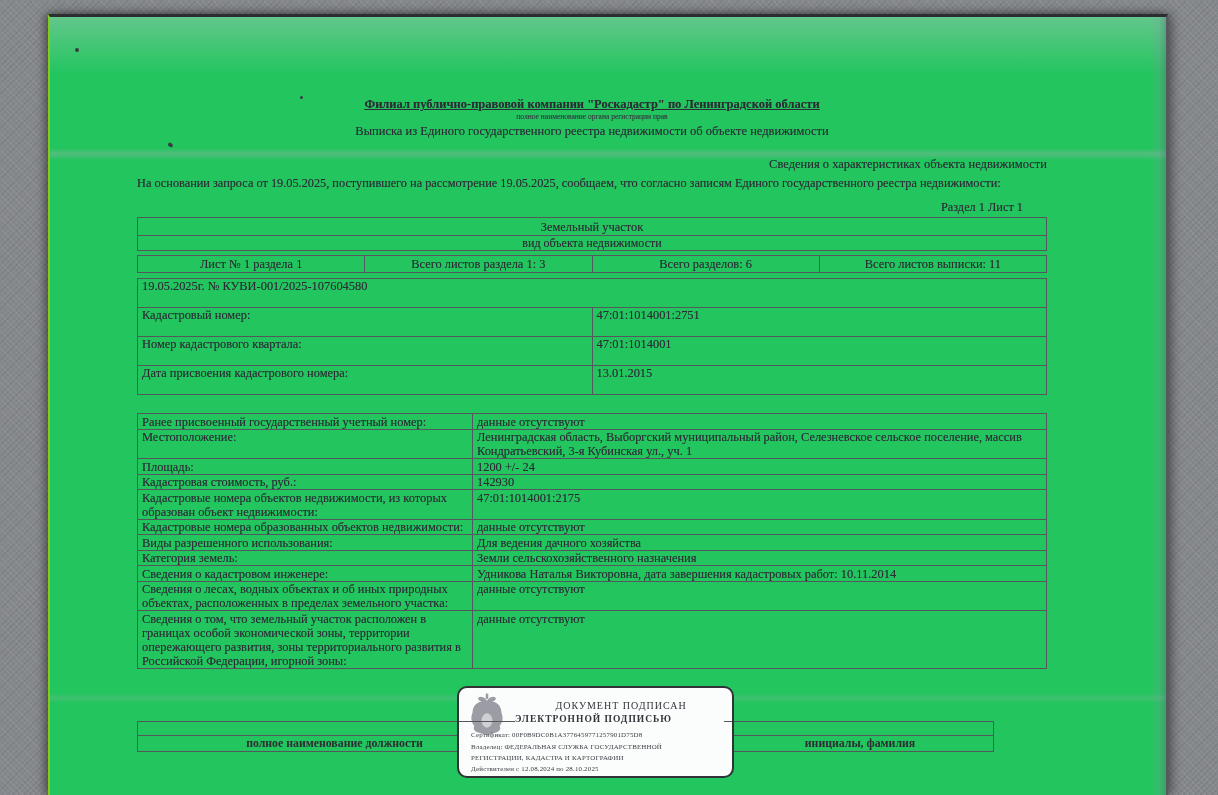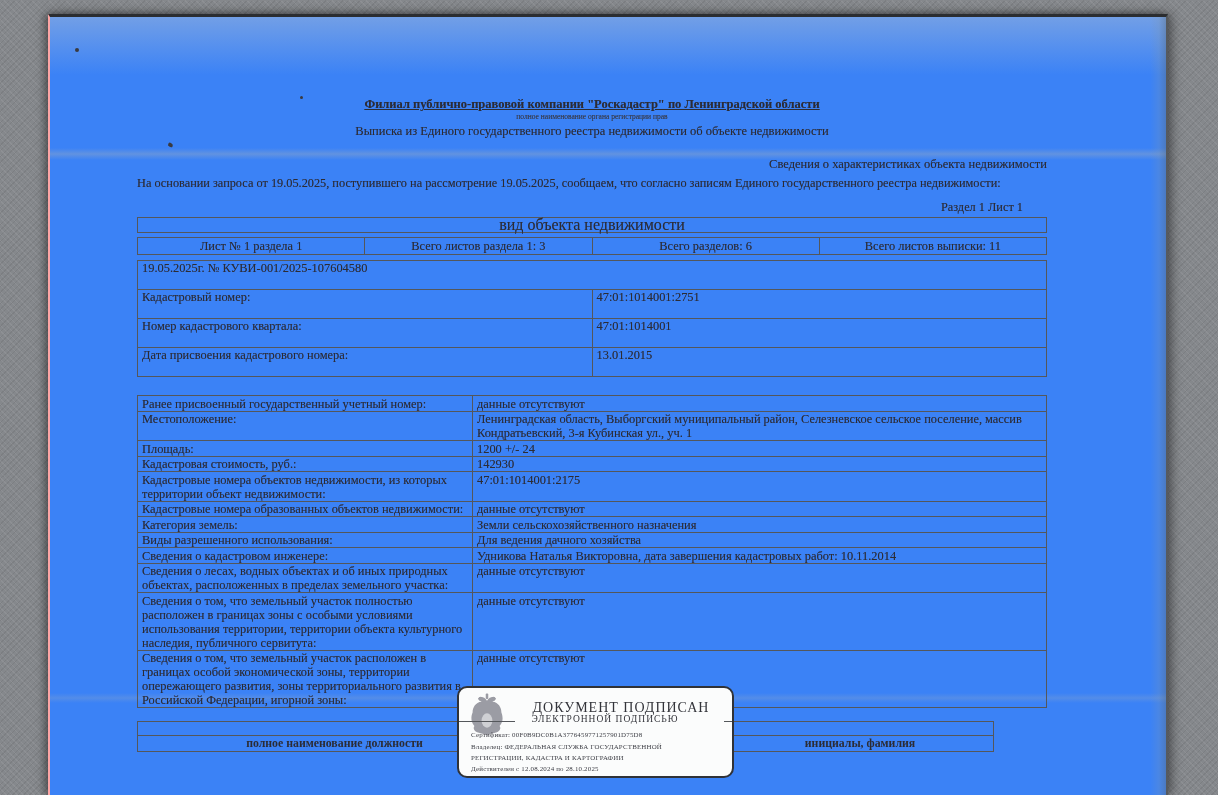--- a/index.html
+++ b/index.html
@@ -8,23 +8,23 @@
     font-family:"Liberation Serif","DejaVu Serif",serif;
     background-color:#85888c;
     background-image:
       repeating-linear-gradient(45deg, rgba(255,255,255,0.07) 0 1px, transparent 1px 4px),
       repeating-linear-gradient(-45deg, rgba(0,0,0,0.07) 0 1px, transparent 1px 4px);
     position:relative;
     color:#2c2c34;
   }
   .page {
     position:absolute; left:48px; top:14px; width:1120px; height:781px;
-    background:#3b82f6;
+    background:#22c55e;
     border-top:3px solid #2b2d30;
-    border-left:2px solid #fca5a5;
+    border-left:2px solid #84cc16;
     border-right:2px solid #565a5e;
     box-shadow: -4px 0 8px rgba(0,0,0,0.35), 4px 0 10px rgba(0,0,0,0.4);
   }
   .page::before {
     content:''; position:absolute; left:0; right:0; top:0; height:58px;
     background:linear-gradient(to bottom, rgba(196,202,207,0.40), rgba(196,202,207,0.08) 80%, transparent);
     pointer-events:none;
   }
   .page::after {
     content:''; position:absolute; right:0; top:0; bottom:0; width:16px;
@@ -55,21 +55,21 @@
   .doc-title { font-size:12.5px; line-height:15px; margin-top:3px; }
   .section-title { font-size:12.5px; line-height:15px; margin-top:18px; text-align:right; }
   .request-line { font-size:12.3px; line-height:15px; margin-top:4px; text-align:left; }
   .section-sheet { font-size:12.3px; line-height:14px; margin-top:9px; text-align:right; padding-right:24px; }
 
   table { border-collapse:collapse; width:910px; table-layout:fixed; }
   td { border:1px solid #54575b; font-size:12.4px; line-height:14px; padding:0 4px; vertical-align:top; }
   .t-type { margin-top:3px; }
   .t-type td { text-align:center; }
   .t-type .r1 td { height:18px; padding-top:2px; }
-  .t-type .r2 td { height:15px; font-size:16px; }
+  .t-type .r2 td { height:15px; font-size:12px; }
   .t-sheets { margin-top:4px; }
   .t-sheets td { text-align:center; height:17px; padding-top:1px; }
   .t-cad { margin-top:5px; }
   .t-cad td { height:29px; }
   .t-cad .col-l { width:335px; }
   .t-main { margin-top:18px; }
   .t-main .col-l { width:335px; }
   .t-main td { padding-top:0.5px; }
   .row-1 td { height:15px; }
   .row-2 td { min-height:29px; }
@@ -79,22 +79,22 @@
   .footer-box .fr2 { height:15px; text-align:center; font-size:11.8px; font-weight:bold; line-height:15px; }
   .footer-left { left:87px; width:395px; }
   .footer-right { left:676px; width:268px; }
 
   .stamp {
     position:absolute; left:407px; top:669px; width:277px; height:92px;
     background:#fbfcfc; border:2px solid #303237; border-radius:10px; z-index:5;
     overflow:hidden;
   }
   .stamp-eagle { position:absolute; left:10px; top:5px; width:36px; height:46px; opacity:0.8; }
-  .stamp-line1 { position:absolute; left:56px; top:12px; width:212px; text-align:center; font-size:14px; letter-spacing:1px; color:#33343a; }
-  .stamp-line2 { position:absolute; left:40px; top:26px; width:212px; text-align:center; font-size:9.5px; letter-spacing:1px; color:#33343a; }
+  .stamp-line1 { position:absolute; left:56px; top:12px; width:212px; text-align:center; font-size:10px; letter-spacing:1px; color:#33343a; }
+  .stamp-line2 { position:absolute; left:56px; top:26px; width:212px; text-align:left; font-size:9.5px; letter-spacing:1px; color:#33343a;font-weight:bold; }
   .stamp-small { position:absolute; left:12px; width:256px; font-size:6.9px; letter-spacing:0.2px; color:#3c3d44; white-space:nowrap; overflow:hidden; }
   .st-cert { top:43px; }
   .st-owner { top:55px; }
   .st-owner2 { top:66px; }
   .st-valid { top:77px; }
   .stamp-rule { position:absolute; height:1px; background:#54575b; }
   .rule-l { left:0; width:56px; top:33px; }
   .rule-r { right:0; width:8px; top:33px; }
 </style>
 </head>
@@ -112,20 +112,23 @@
       <div class="org-title">Филиал публично-правовой компании "Роскадастр" по Ленинградской области</div>
       <div class="org-sub">полное наименование органа регистрации прав</div>
       <div class="doc-title">Выписка из Единого государственного реестра недвижимости об объекте недвижимости</div>
     </div>
     <div class="section-title">Сведения о характеристиках объекта недвижимости</div>
     <div class="request-line">На  основании запроса от 19.05.2025, поступившего на рассмотрение 19.05.2025, сообщаем, что согласно записям Единого государственного реестра недвижимости:</div>
     <div class="section-sheet">Раздел 1 Лист 1</div>
 
     <table class="t-type">
       <tbody>
+          <tr class="r1">
+            <td>Земельный участок</td>
+          </tr>
       <tr class="r2">
             <td>вид объекта недвижимости</td>
           </tr>
     </tbody>
       </table>
 
     <table class="t-sheets">
       <tbody>
           <tr>
         <td>Лист № 1 раздела 1</td>
@@ -168,45 +171,41 @@
       </tr>
       <tr class="row-1">
         <td class="col-l">Площадь:</td>
         <td>1200 +/- 24</td>
       </tr>
       <tr class="row-1">
         <td class="col-l">Кадастровая стоимость, руб.:</td>
         <td>142930</td>
       </tr>
       <tr class="row-2">
-        <td class="col-l">Кадастровые номера объектов недвижимости, из которых территории объект недвижимости:</td>
+        <td class="col-l">Кадастровые номера объектов недвижимости, из которых образован объект недвижимости:</td>
         <td>47:01:1014001:2175</td>
       </tr>
       <tr class="row-1">
         <td class="col-l">Кадастровые номера образованных объектов недвижимости:</td>
         <td>данные отсутствуют</td>
+      </tr>
+      <tr class="row-1">
+        <td class="col-l">Виды разрешенного использования:</td>
+        <td>Для ведения дачного хозяйства</td>
       </tr>
       <tr class="row-1">
         <td class="col-l">Категория земель:</td>
         <td>Земли сельскохозяйственного назначения</td>
       </tr>
       <tr class="row-1">
-        <td class="col-l">Виды разрешенного использования:</td>
-        <td>Для ведения дачного хозяйства</td>
-      </tr>
-      <tr class="row-1">
         <td class="col-l">Сведения о кадастровом инженере:</td>
         <td>Удникова Наталья Викторовна, дата завершения кадастровых работ: 10.11.2014</td>
       </tr>
       <tr class="row-2">
         <td class="col-l">Сведения о лесах, водных объектах и об иных природных объектах, расположенных в пределах земельного участка:</td>
-        <td>данные отсутствуют</td>
-      </tr>
-      <tr class="row-4">
-        <td class="col-l">Сведения о том, что земельный участок полностью расположен в границах зоны с особыми условиями использования территории, территории объекта культурного наследия, публичного сервитута:</td>
         <td>данные отсутствуют</td>
       </tr>
       <tr class="row-4">
         <td class="col-l">Сведения о том, что земельный участок расположен в границах особой экономической зоны, территории опережающего развития, зоны территориального развития в Российской Федерации, игорной зоны:</td>
         <td>данные отсутствуют</td>
       </tr>
     </tbody>
       </table>
   </div>
 

